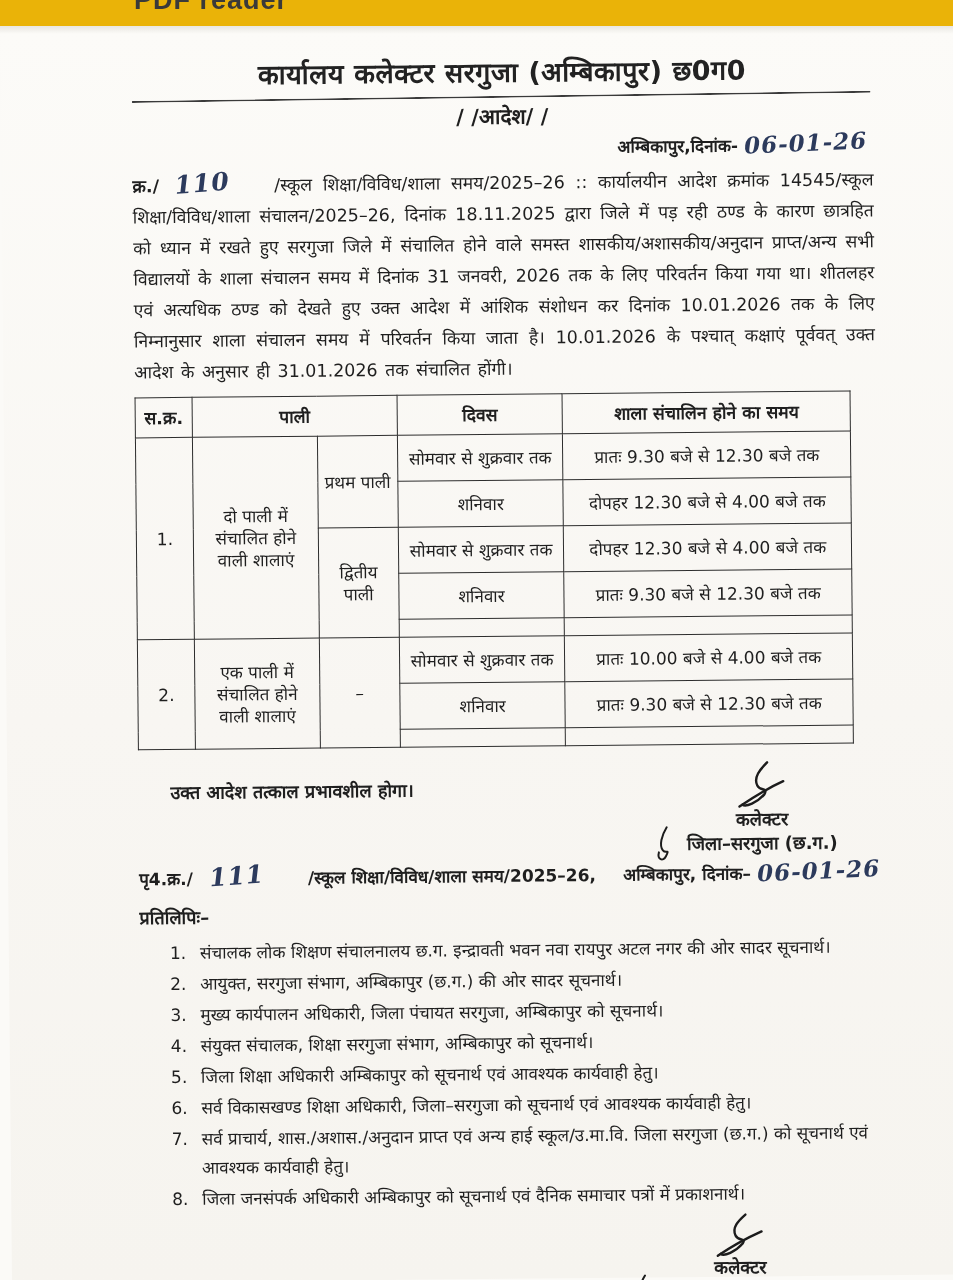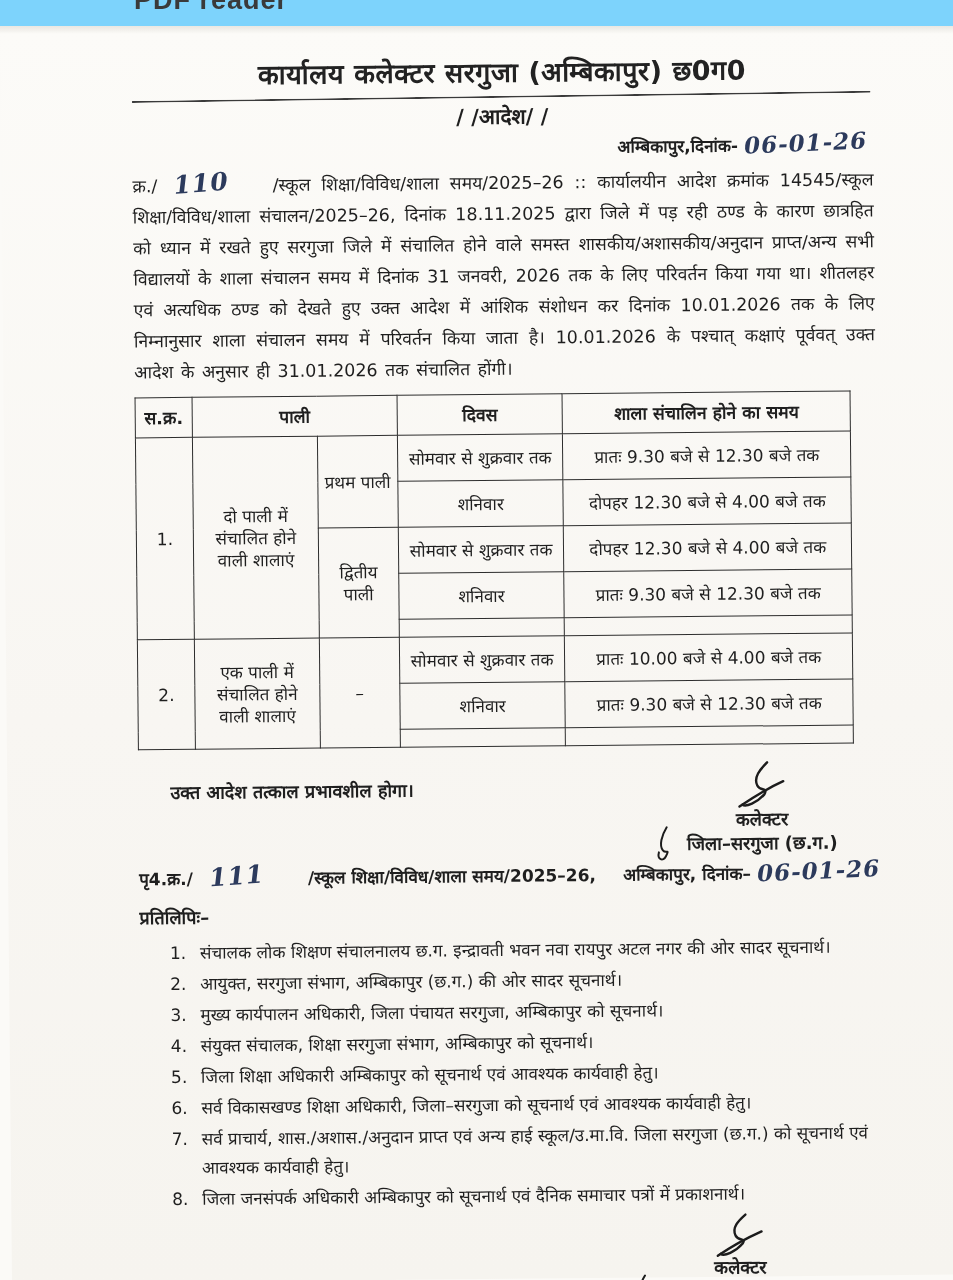--- a/index.html
+++ b/index.html
@@ -6,21 +6,21 @@
   html,body { background:#d9d7d3; }
   .screen {
     position:relative; width:953px; height:1280px; margin:0 auto;
     background:#fbfaf7; overflow:hidden;
     font-family:"DejaVu Sans","Liberation Sans",sans-serif;
     color:#1f1f1f;
   }
   
   .topbar {
     position:absolute; top:0; left:0; width:953px; height:26px;
-    background:#7dd3fc; overflow:hidden; z-index:5;
+    background:#eab308; overflow:hidden; z-index:5;
   }
   .topbar-text {
     position:absolute; top:-15px; left:134px;
     font-family:"Liberation Sans","DejaVu Sans",sans-serif;
     font-weight:700; font-size:27px; color:#3a3a3a; letter-spacing:1px;
   }
   .seam {
     position:absolute; top:26px; left:0; width:100%; height:8px;
     background:linear-gradient(180deg,#e9e7e2,rgba(250,249,246,0)); z-index:4;
   }
@@ -49,21 +49,21 @@
     font-style:italic; font-weight:700; color:#2c3a5c;
     letter-spacing:1px;
   }
   .hand-date { font-size:23px; transform:rotate(-2deg); display:inline-block; margin-left:6px; }
   .hand-num  { font-size:25px; margin:0 44px 0 16px; transform:rotate(-4deg); display:inline-block; }
 
   .body-para {
     margin-top:6px; font-size:17.5px; line-height:31px; text-align:justify;
     font-weight:500; word-spacing:2px;
   }
-  .ref-prefix { font-weight:400; }
+  .ref-prefix { font-weight:700; }
 
   table.schedule {
     border-collapse:collapse; margin-top:9px; width:716px;
     font-size:17px; font-weight:500;
   }
   table.schedule td, table.schedule th {
     border:1.7px solid #2d2d2d; text-align:center; vertical-align:middle;
     padding:3px 6px; line-height:22px;
   }
   table.schedule th { font-size:17.5px; font-weight:700; height:40px; }

